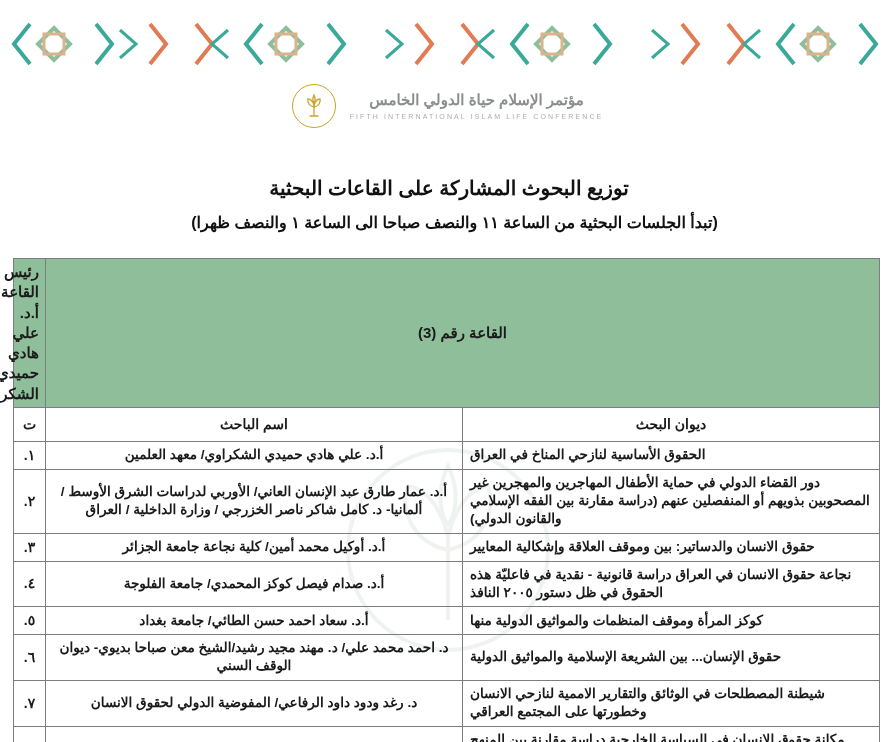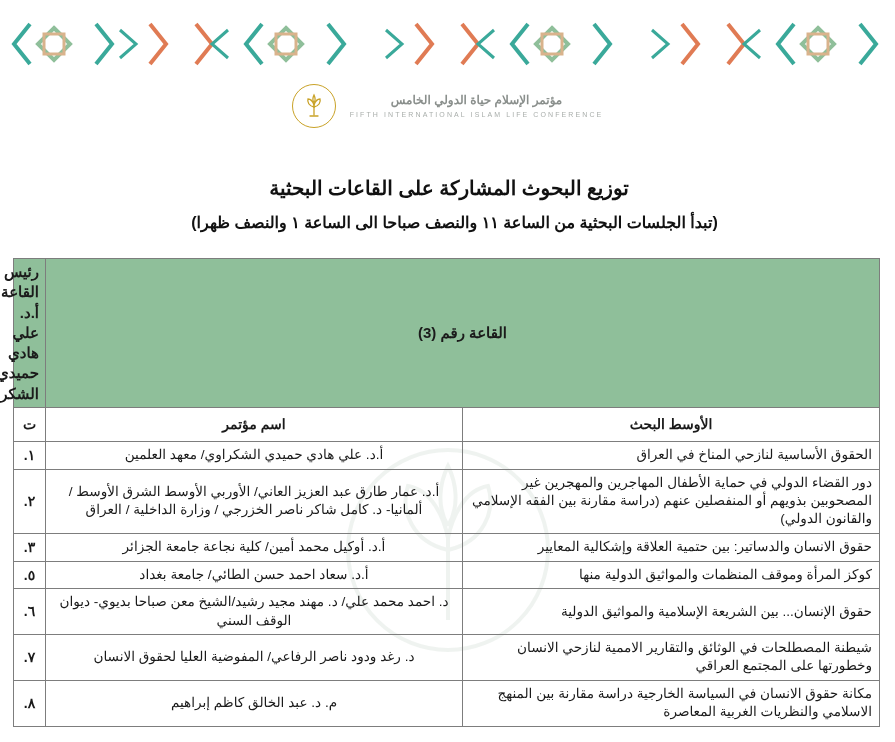--- a/index.html
+++ b/index.html
@@ -37,21 +37,21 @@
     flex-direction: row;
     align-items: center;
     justify-content: center;
     gap: 14px;
   }
   .brand-text {
     text-align: center;
     line-height: 1.25;
   }
   .brand-title-ar {
-    font-size: 12px;
+    font-size: 15px;
     font-weight: bold;
     color: #8a8f8c;
     letter-spacing: 0px;
   }
   .brand-title-en {
     font-size: 7px;
     color: #a9aeab;
     letter-spacing: 2.1px;
     margin-top: 3px;
   }
@@ -132,27 +132,27 @@
     text-align: center;
     height: 25px;
   }
   td.c-num {
     text-align: center;
     width: 32px;
     font-weight: bold;
     font-size: 14px;
   }
   td.c-title {
-    text-align: right;
-    font-weight: normal;
+    text-align: left;
+    font-weight: bold;
     margin-left: 40px;
   }
   td.c-name {
     text-align: center;
-    font-weight: normal;
+    font-weight: bold;
   }
   col.num  { width: 32px; }
   col.title{ width: 417px; }
   col.name { width: 417px; }
 </style>
 </head>
 <body>
 
 <div class="ornament-band">
   <svg width="895" height="52" viewBox="0 0 895 52" xmlns="http://www.w3.org/2000/svg" aria-hidden="true">
@@ -239,54 +239,59 @@
       <col class="title">
         <col class="name">
         <col class="num">
     </colgroup>
     <thead>
       <tr class="hall-row">
         <th colspan="2">القاعة رقم (3)</th>
         <th>رئيس القاعة: أ.د. علي هادي حميدي الشكراوي</th>
       </tr>
       <tr class="sub-row">
-        <th>الأوسط البحث</th>
-        <th>اسم مؤتمر</th>
+        <th>ديوان البحث</th>
+        <th>اسم الباحث</th>
         <th>ت</th>
       </tr>
     </thead>
     <tbody>
       <tr>
         <td class="c-title">الحقوق الأساسية لنازحي المناخ في العراق</td>
         <td class="c-name">أ.د. علي هادي حميدي الشكراوي/ معهد العلمين</td>
         <td class="c-num">١.</td>
       </tr>
       <tr>
         <td class="c-title">دور القضاء الدولي في حماية الأطفال المهاجرين والمهجرين غير المصحوبين بذويهم أو المنفصلين عنهم (دراسة مقارنة بين الفقه الإسلامي والقانون الدولي)</td>
-        <td class="c-name">أ.د. عمار طارق عبد العزيز العاني/ الأوربي الأوسط الشرق الأوسط /ألمانيا- د. كامل شاكر ناصر الخزرجي / وزارة الداخلية / العراق</td>
+        <td class="c-name">أ.د. عمار طارق عبد الإنسان العاني/ الأوربي لدراسات الشرق الأوسط /ألمانيا- د. كامل شاكر ناصر الخزرجي / وزارة الداخلية / العراق</td>
         <td class="c-num">٢.</td>
       </tr>
       <tr>
-        <td class="c-title">حقوق الانسان والدساتير: بين حتمية العلاقة وإشكالية المعايير</td>
+        <td class="c-title">حقوق الانسان والدساتير: بين وموقف العلاقة وإشكالية المعايير</td>
         <td class="c-name">أ.د. أوكيل محمد أمين/ كلية نجاعة جامعة الجزائر</td>
         <td class="c-num">٣.</td>
+      </tr>
+      <tr>
+        <td class="c-title">نجاعة حقوق الانسان في العراق دراسة قانونية - نقدية في فاعليّة هذه الحقوق في ظل دستور ٢٠٠٥ النافذ</td>
+        <td class="c-name">أ.د. صدام فيصل كوكز المحمدي/ جامعة الفلوجة</td>
+        <td class="c-num">٤.</td>
       </tr>
       <tr>
         <td class="c-title">كوكز المرأة وموقف المنظمات والمواثيق الدولية منها</td>
         <td class="c-name">أ.د. سعاد احمد حسن الطائي/ جامعة بغداد</td>
         <td class="c-num">٥.</td>
       </tr>
       <tr>
         <td class="c-title">حقوق الإنسان... بين الشريعة الإسلامية والمواثيق الدولية</td>
         <td class="c-name">د. احمد محمد علي/ د. مهند مجيد رشيد/الشيخ معن صباحا بديوي- ديوان الوقف السني</td>
         <td class="c-num">٦.</td>
       </tr>
       <tr>
         <td class="c-title">شيطنة المصطلحات في الوثائق والتقارير الاممية لنازحي الانسان وخطورتها على المجتمع العراقي</td>
-        <td class="c-name">د. رغد ودود ناصر الرفاعي/ المفوضية العليا لحقوق الانسان</td>
+        <td class="c-name">د. رغد ودود داود الرفاعي/ المفوضية الدولي لحقوق الانسان</td>
         <td class="c-num">٧.</td>
       </tr>
       <tr>
         <td class="c-title">مكانة حقوق الانسان في السياسة الخارجية دراسة مقارنة بين المنهج الاسلامي والنظريات الغربية المعاصرة</td>
         <td class="c-name">م. د. عبد الخالق كاظم إبراهيم</td>
         <td class="c-num">٨.</td>
       </tr>
 
     </tbody>
   </table>

